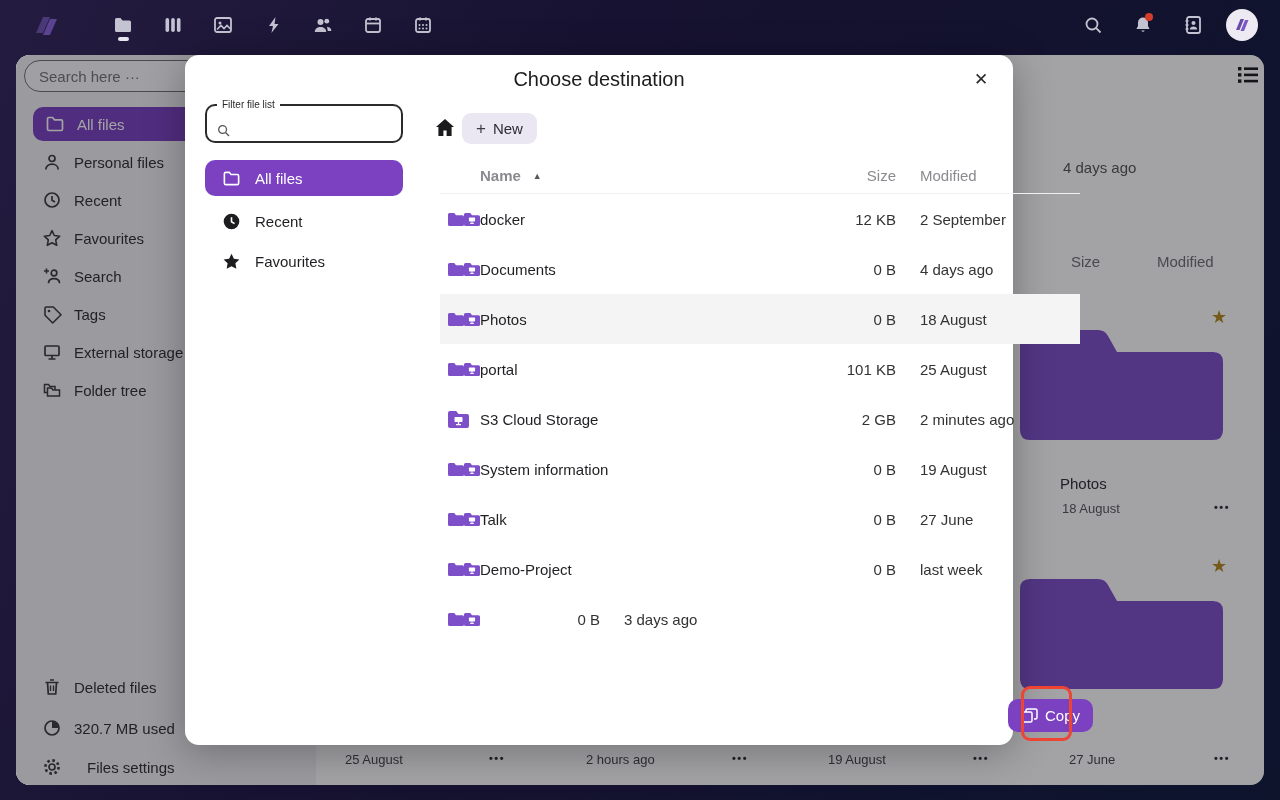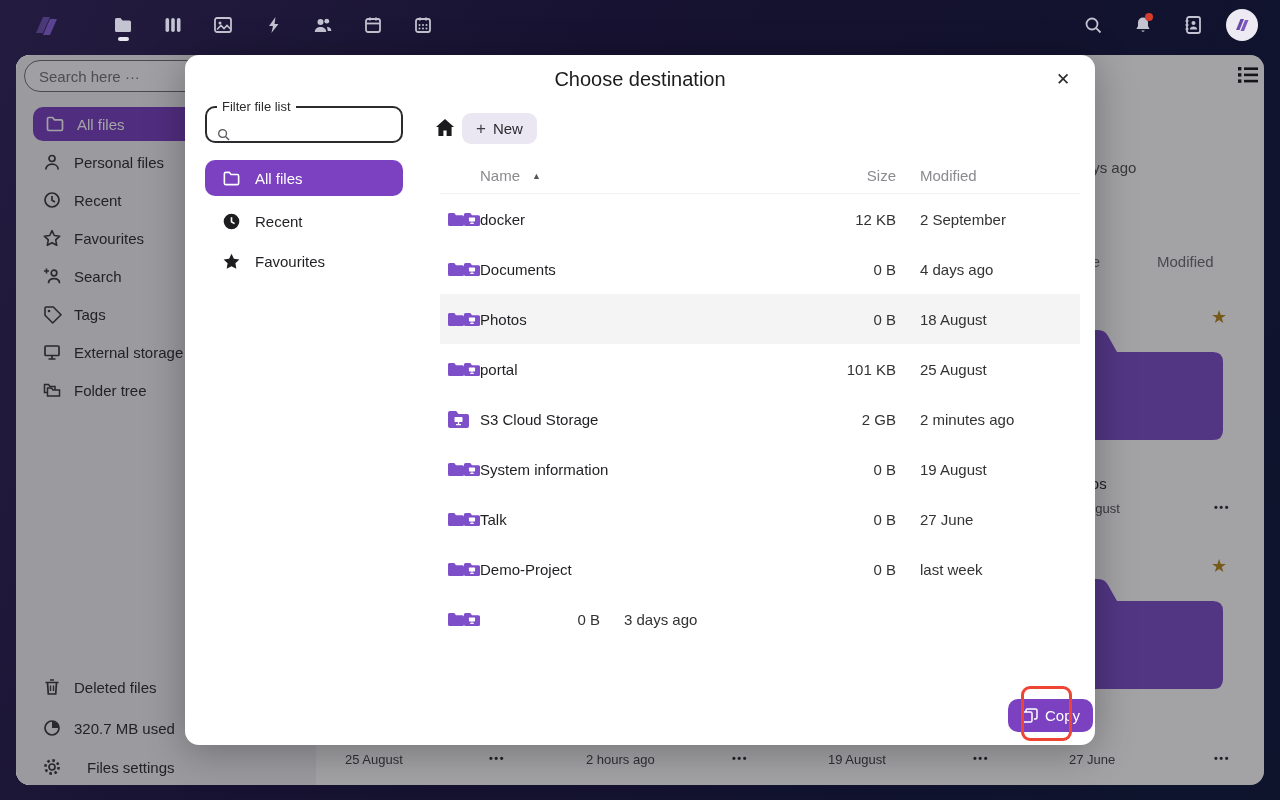--- a/index.html
+++ b/index.html
@@ -52,30 +52,30 @@
   .bg-tname{ left:1044px; top:420px; font-size:15px; color:#2c2c30; font-weight:500; }
   .bg-tdate{ left:1046px; top:446px; font-size:13px; color:#55555a; }
   .dots{ font-size:11px; letter-spacing:1.5px; color:#2f2f33; font-weight:bold; }
   .bg-dots1{ position:absolute; left:1198px; top:446px; }
   .bg-strip-date{ position:absolute; top:697px; font-size:13px; color:#44444a; }
   .bg-strip-dots{ position:absolute; top:697px; }
 
   .dim{ position:absolute; inset:0; background:rgba(14,12,20,0.38); }
 
   
-  .modal{ position:absolute; left:185px; top:55px; width:910px; height:690px; background:#ffffff;
+  .modal{ position:absolute; left:185px; top:55px; width:828px; height:690px; background:#ffffff;
     border-radius:14px; box-shadow:0 6px 40px rgba(0,0,0,.3); z-index:5; }
   .m-title{ position:absolute; left:0; right:0; top:13px; text-align:center; font-size:20px;
     color:#1c1c1e; font-weight:500; }
   .m-close{ position:absolute; right:16px; top:8px; width:32px; height:32px; border:none; background:none;
     font-size:17px; color:#2b2b2e; cursor:pointer; display:flex; align-items:center; justify-content:center; }
 
   .m-filter{ position:absolute; left:20px; top:44px; width:198px; height:44px;
     border:2px solid #2b2b2e; border-radius:10px; }
-  .m-filter legend{ margin-left:10px; padding:0 5px; font-size:13px; color:#2b2b2e; }
+  .m-filter legend{ margin-left:10px; padding:0 5px; font-size:10px; color:#2b2b2e; }
   .m-filter .mag{ position:absolute; left:10px; top:13px; width:13px; height:13px; color:#55555a; }
   .m-filter input{ position:absolute; left:28px; top:2px; width:160px; height:24px; border:none; outline:none;
     font-size:14px; font-family:inherit; }
 
   .m-nav{ position:absolute; left:20px; top:105px; width:198px; }
   .m-navitem{ display:flex; align-items:center; gap:14px; height:40px; padding-left:17px;
     font-size:15px; color:#1f1f23; cursor:pointer; }
   .m-navitem .nic{ width:19px; height:19px; color:#1d1d20; }
   .m-navitem .nic svg{ width:19px; height:19px; display:block; }
   .m-navitem.active{ background:#7b41c0; border-radius:10px; height:36px; margin-bottom:5px; color:#fff; }
@@ -84,21 +84,21 @@
   .m-home{ position:absolute; left:248px; top:61px; width:24px; height:24px; border:none; background:none;
     color:#1b1b1e; cursor:pointer; }
   .m-new{ position:absolute; left:277px; top:58px; height:31px; padding:0 14px; background:#eae7f3;
     border:none; border-radius:9px; display:flex; align-items:center; gap:7px; font-size:15px;
     color:#2c2c30; font-family:inherit; cursor:pointer; }
   .m-new .plus{ font-size:17px; color:#3c3c42; }
 
   .m-table{ position:absolute; left:255px; top:103px; width:640px; }
   .thead{ display:flex; align-items:center; height:36px; font-size:15px; color:#8a8a8f;
     border-bottom:1px solid #f0f0f2; }
-  .thead .c-name{ flex:1; padding-left:40px; display:flex; align-items:center; gap:12px; }
+  .thead .c-name{ flex:1; padding-left:40px; display:flex; align-items:center; gap:12px;font-weight:bold; }
   .thead .arrow{ font-size:9px; color:#55555a; }
   .c-size{ width:120px; text-align:right; }
   .c-mod{ width:160px; margin-left:24px; }
   .frow{ display:flex; align-items:center; height:50px; font-size:15px; color:#1f1f23; cursor:pointer; }
   .frow.selected{ background:#f4f4f5; }
   .frow .fic{ width:40px; display:flex; justify-content:flex-start; padding-left:8px; }
   .frow .fic svg{ width:21px; height:17px; display:block; }
   .frow .fname{ flex:1; padding-left:0; }
   .frow .fsize{ width:120px; text-align:right; color:#333; }
   .frow .fmod{ width:160px; margin-left:24px; color:#333; }

